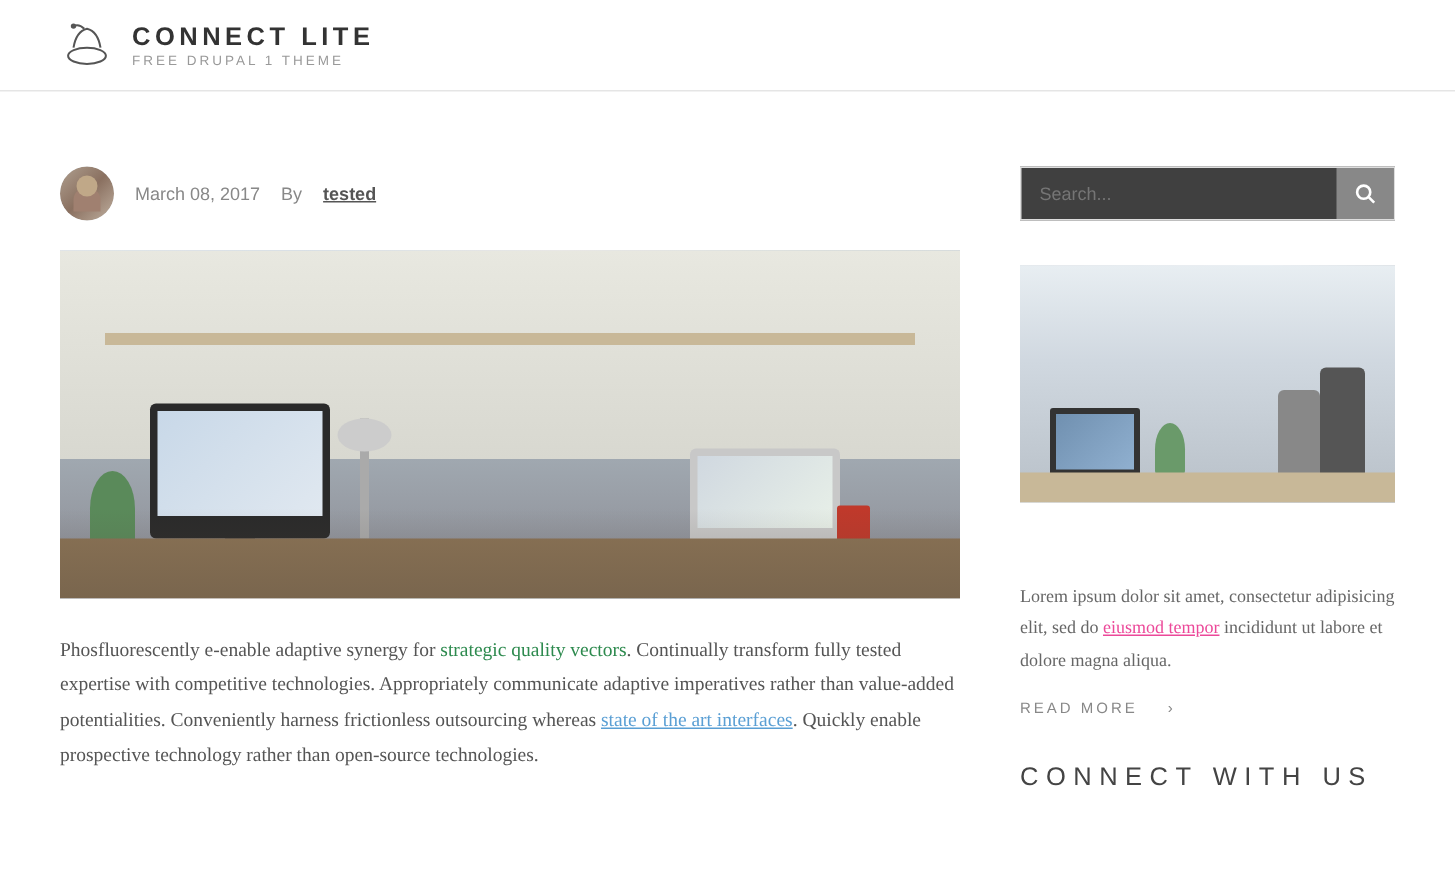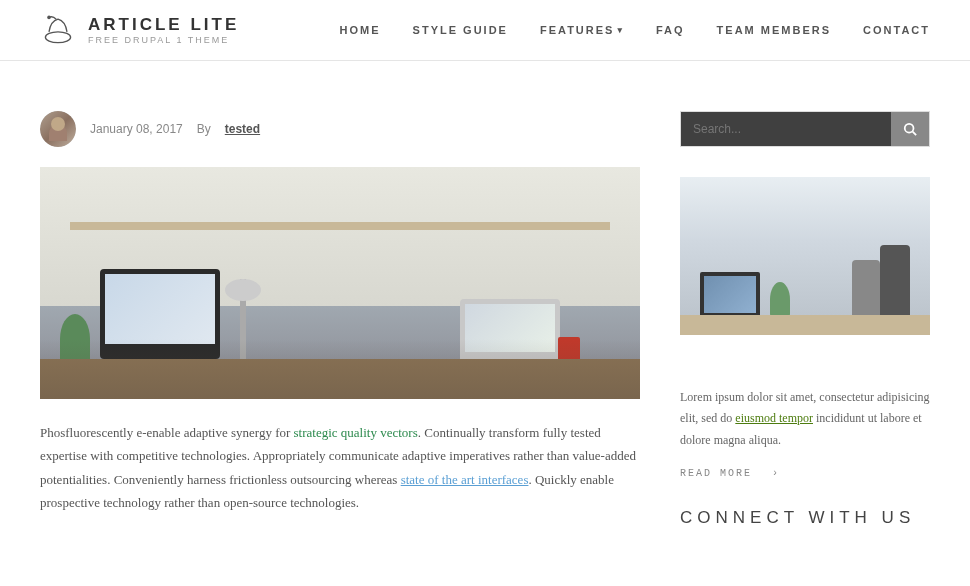--- a/index.html
+++ b/index.html
@@ -400,23 +400,23 @@
       text-transform: uppercase;
       line-height: 1.4;
       margin-bottom: 12px;
     }
     .sidebar-block-text {
       font-size: 12px;
       line-height: 1.8;
       color: #666;
       margin-bottom: 12px;
     }
-    .sidebar-link-text { color: #4d7c0f; }
+    .sidebar-link-text { color: #ec4899; }
     .read-more {
-      font-family: Liberation Mono, monospace;
+      font-family: Liberation Sans, sans-serif;
       font-size: 10px;
       letter-spacing: 2px;
       text-transform: uppercase;
       color: #888;
       text-decoration: none;
       display: inline-flex;
       align-items: center;
       gap: 20px;
     }
 
@@ -435,58 +435,35 @@
 
 <nav>
   <div class="brand">
     <svg class="brand-icon" viewBox="0 0 40 40" xmlns="http://www.w3.org/2000/svg">
       <ellipse cx="20" cy="28" rx="14" ry="6" fill="none" stroke="#555" stroke-width="1.5"></ellipse>
       <path d="M10 22 Q12 10 20 8 Q28 10 30 22" fill="none" stroke="#555" stroke-width="1.5"></path>
       <path d="M18 8 Q14 4 10 6" fill="none" stroke="#555" stroke-width="1.5"></path>
       <circle cx="10" cy="6" r="2" fill="#555"></circle>
     </svg>
     <div class="brand-text">
-      <span class="brand-name">ARTICLE LITE</span>
+      <span class="brand-name">CONNECT LITE</span>
       <span class="brand-sub">FREE DRUPAL 1 THEME</span>
     </div>
   </div>
-  <ul class="nav-links">
-    <li>
-      <a href="#">HOME</a>
-    </li>
-    <li>
-      <a href="#">STYLE GUIDE</a>
-    </li>
-    <li>
-      <a href="#" class="features-link">
-        <span>Features</span>
-        <span class="dropdown-arrow">▾</span>
-      </a>
-    </li>
-    <li>
-      <a href="#">FAQ</a>
-    </li>
-    <li>
-      <a href="#">TEAM MEMBERS</a>
-    </li>
-    <li>
-      <a href="#">CONTACT</a>
-    </li>
-  </ul>
 </nav>
 
 <div class="page-content">
 
   <main class="main-content">
 
     <div class="article-meta">
       <div class="avatar">
         <div class="avatar-img"></div>
       </div>
-      <span class="meta-date">January 08, 2017</span>
+      <span class="meta-date">March 08, 2017</span>
       <span class="meta-by">By</span>
       <a href="#" class="meta-author">tested</a>
     </div>
 
     <div class="article-image">
       <div class="desk-scene">
         <div class="wall"></div>
         <div class="shelf"></div>
         <div class="lamp">
           <div class="lamp-shade"></div>

